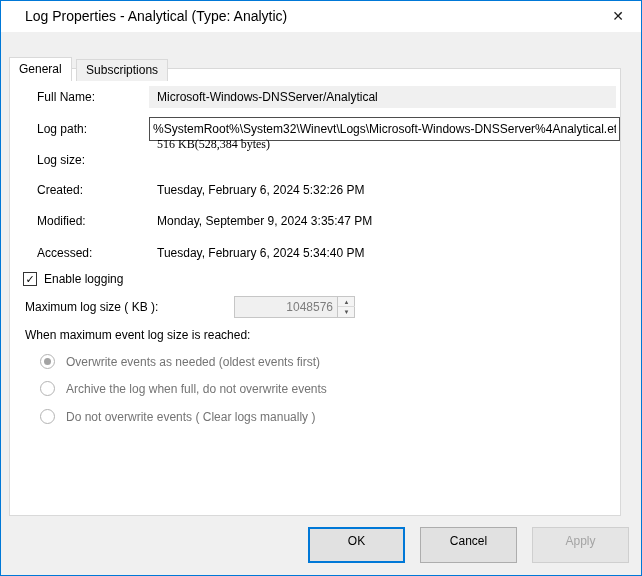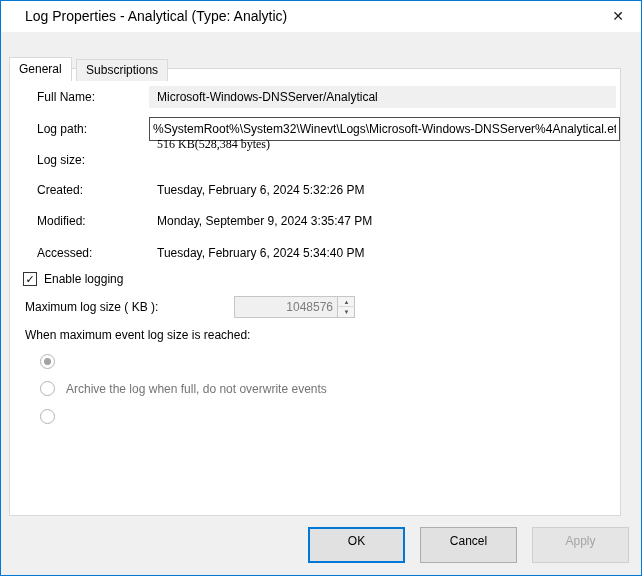--- a/index.html
+++ b/index.html
@@ -172,25 +172,27 @@
         <div class="spin-up">▲</div>
         <div class="spin-down">▼</div>
       </div>
     </div>
 
     <span class="row-label static" style="left:15px; top:259px;">When maximum event log size is reached:</span>
 
     <span class="radio selected" style="top:285px;">
         <span class="dot"></span>
       </span>
+    <span class="radio-label" style="top:286px;">Overwrite events as needed (oldest events first)</span>
 
     <span class="radio" style="top:312px;"></span>
     <span class="radio-label" style="top:313px;">Archive the log when full, do not overwrite events</span>
 
     <span class="radio" style="top:340px;"></span>
+    <span class="radio-label" style="top:341px;">Do not overwrite events ( Clear logs manually )</span>
 
   </div>
 
   <div class="footer-btn btn-ok">OK</div>
   <div class="footer-btn btn-cancel">Cancel</div>
   <div class="footer-btn btn-apply">Apply</div>
 
 </div>
 
 </body></html>

